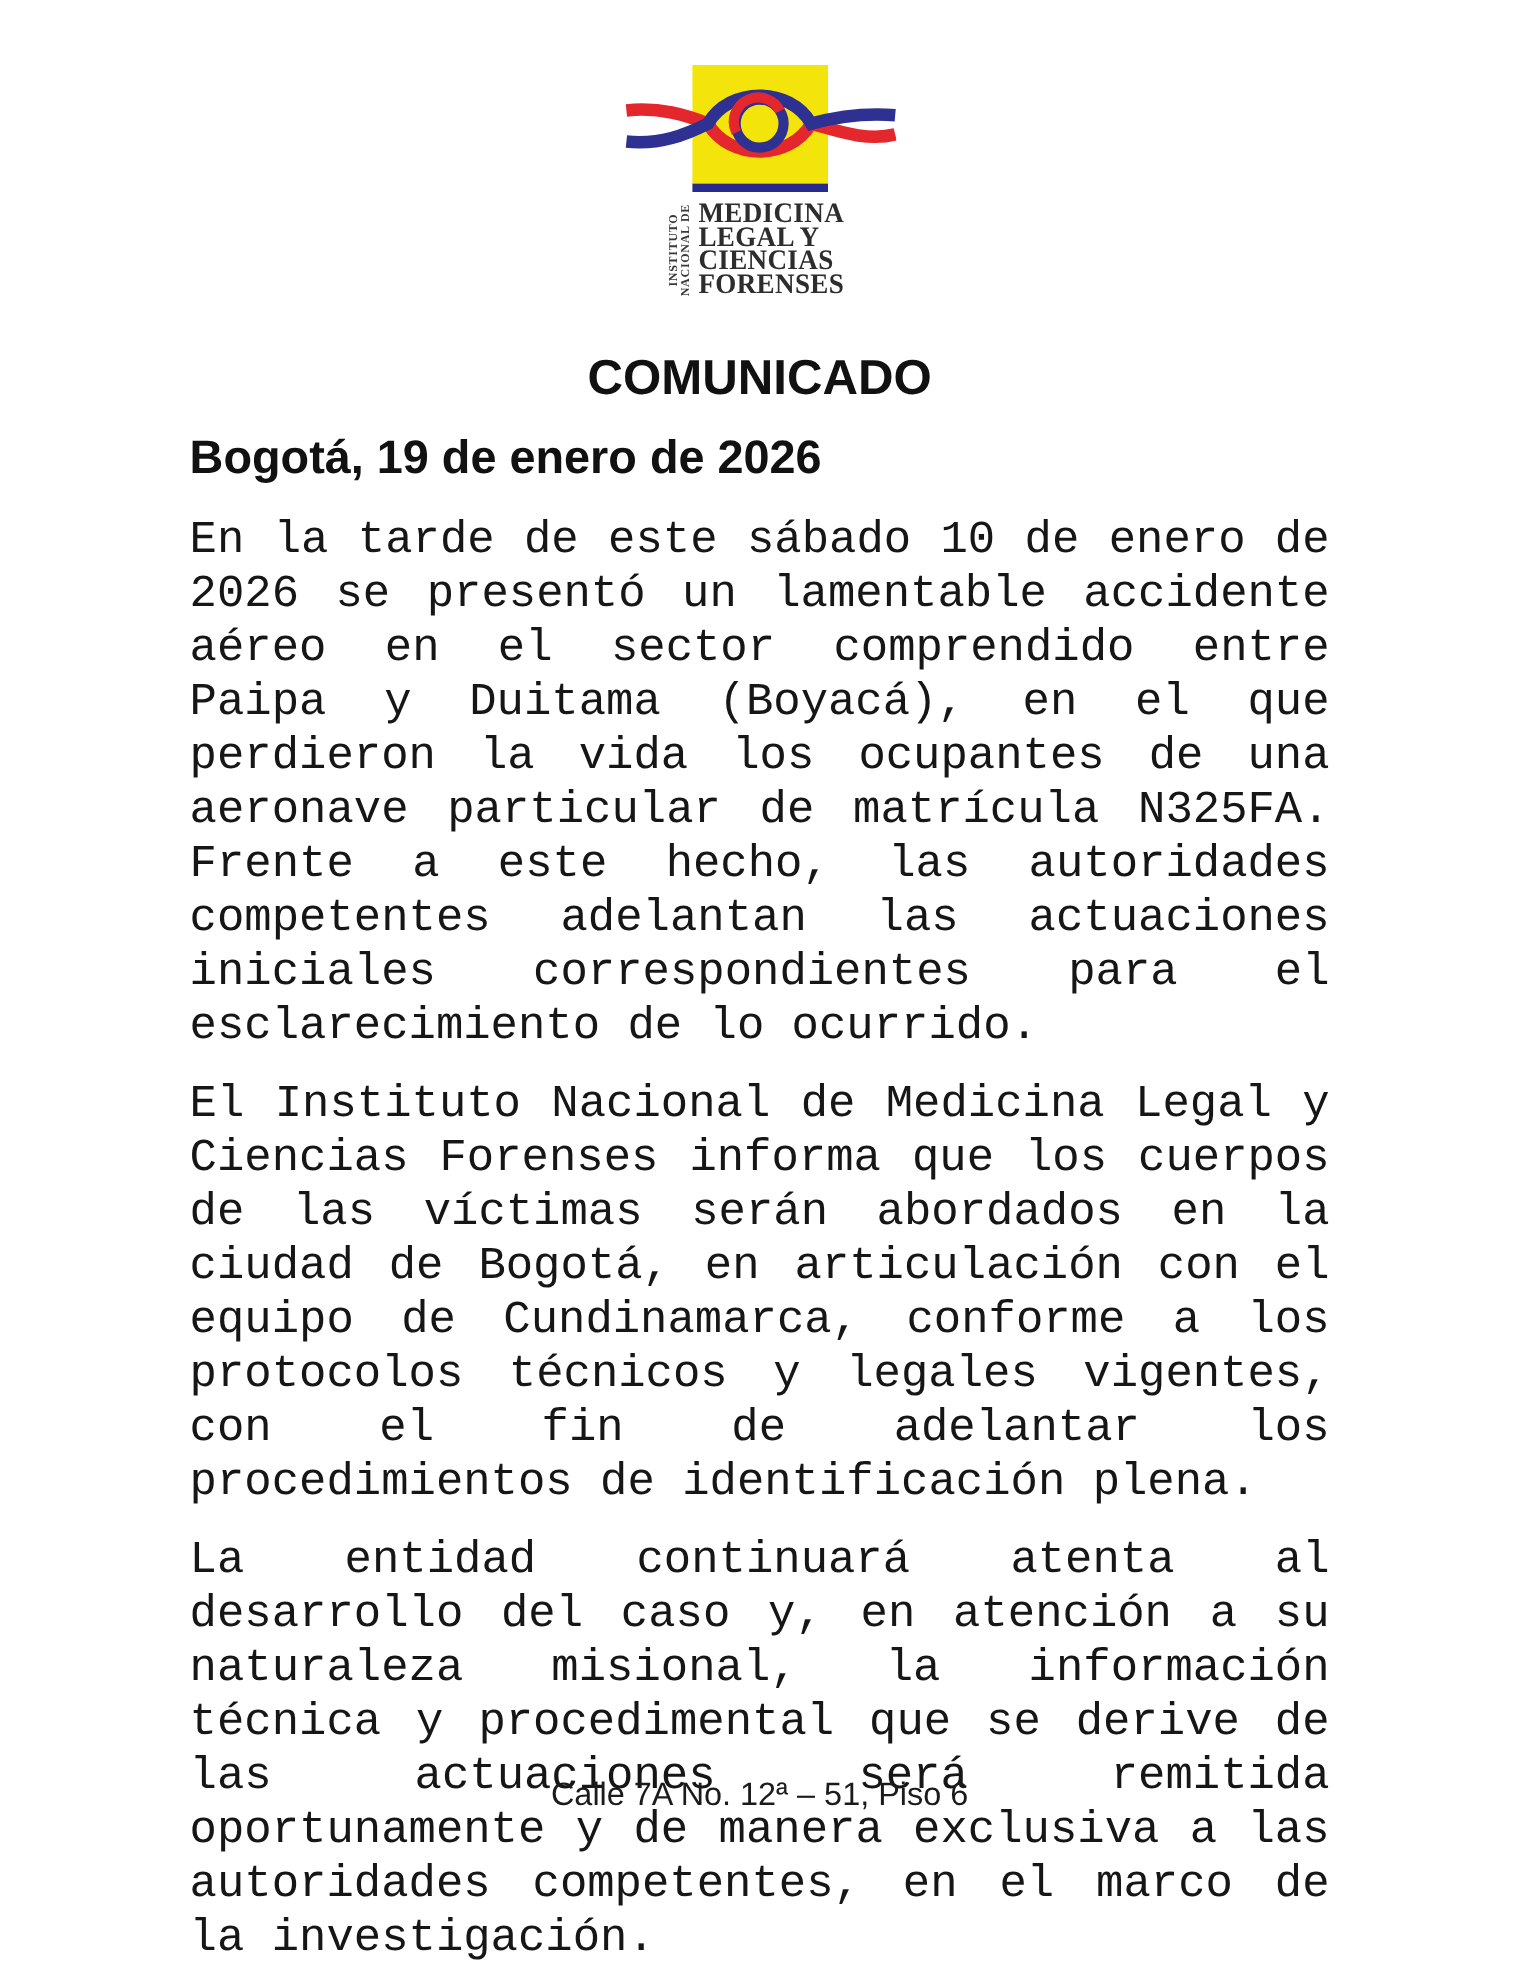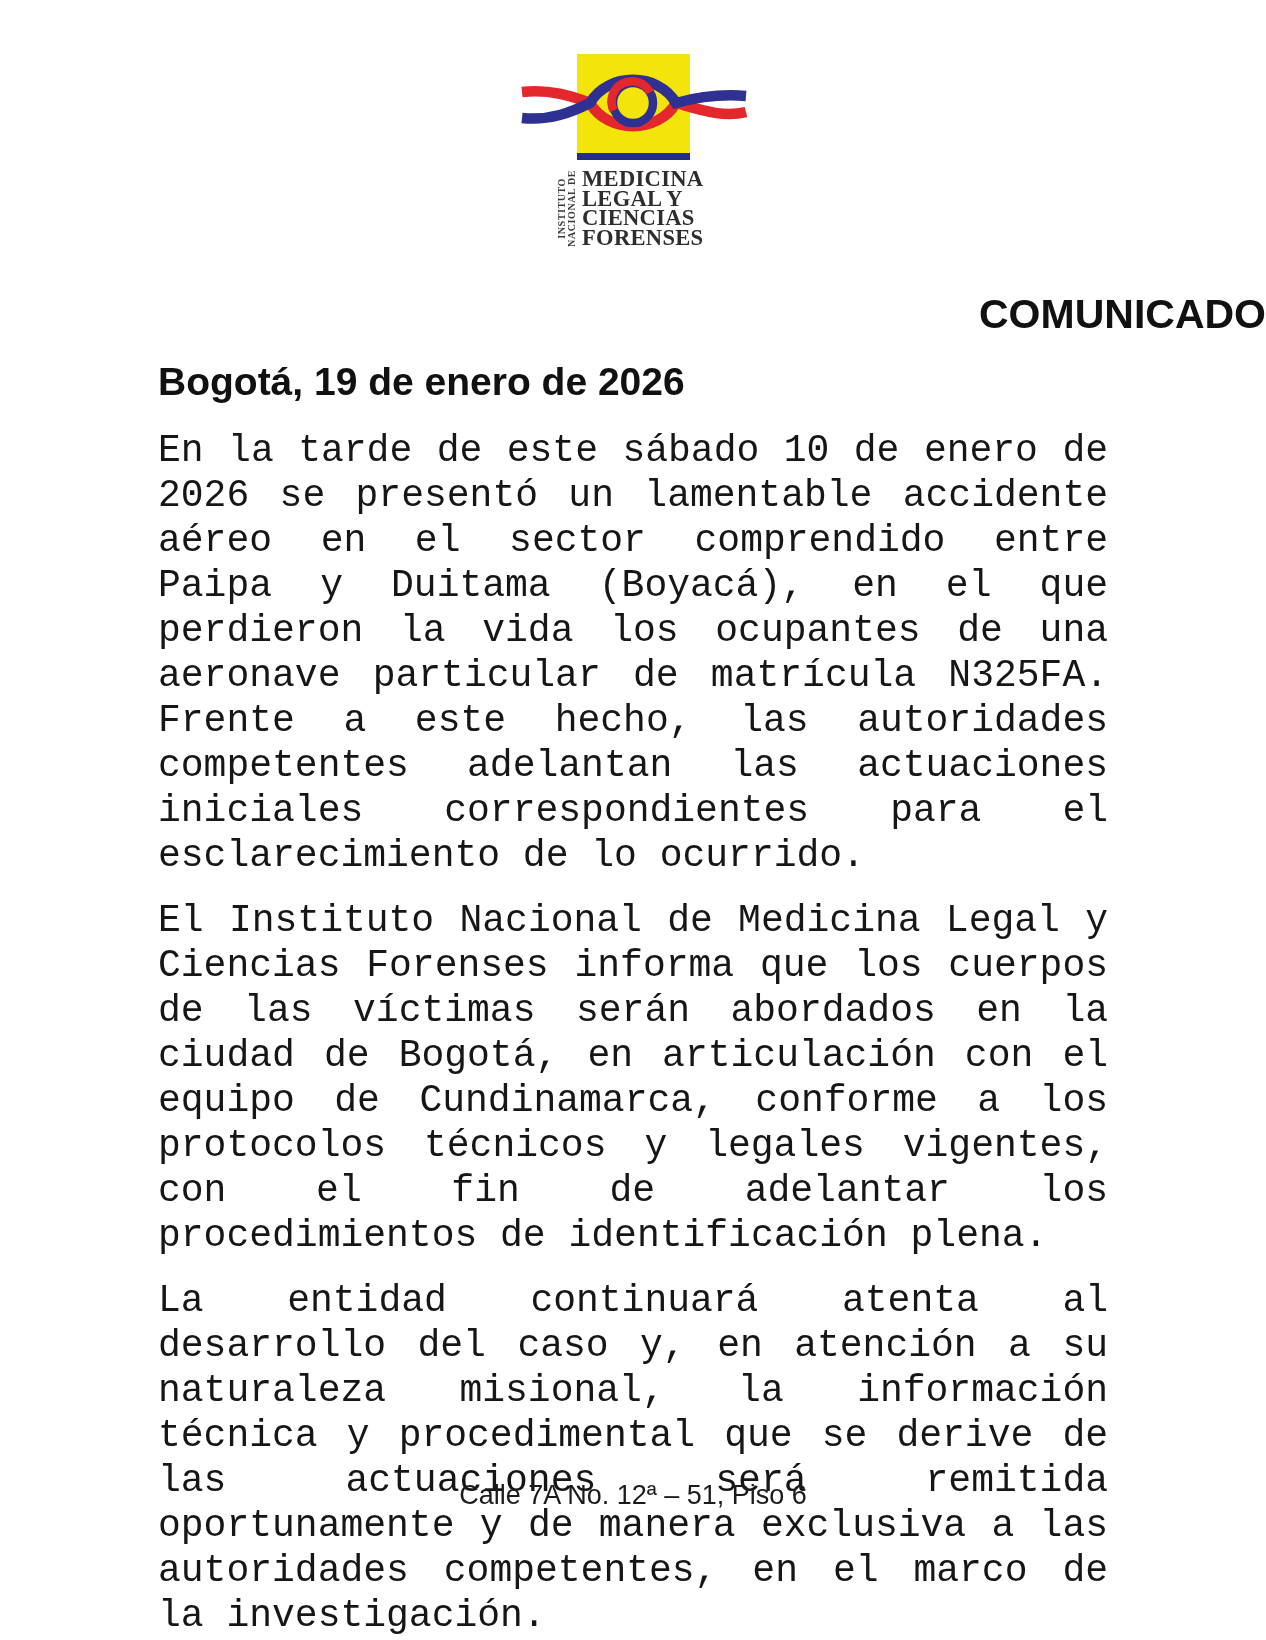--- a/index.html
+++ b/index.html
@@ -39,21 +39,21 @@
     font-size:10px;letter-spacing:0.6px;color:#3a3a3a;line-height:10px;
   }
   .wm-main{
     font-family:"Liberation Serif",serif;font-weight:bold;
     font-size:23.5px;line-height:19.5px;letter-spacing:0.3px;color:#2d2d2d;
     transform:scaleX(0.96);transform-origin:left center;
   }
   
   .doc-title{
     position:absolute;top:291px;left:0;width:100%;
-    text-align:right;font-size:41px;font-weight:bold;color:#111;
+    text-align:center;font-size:41px;font-weight:bold;color:#111;
     letter-spacing:0px;
   }
   .dateline{
     position:absolute;top:360px;left:158px;width:950px;
     font-size:39px;font-weight:bold;color:#111;
   }
   .body-text{
     position:absolute;top:428px;left:158px;width:950px;
   }
   .body-text p{

